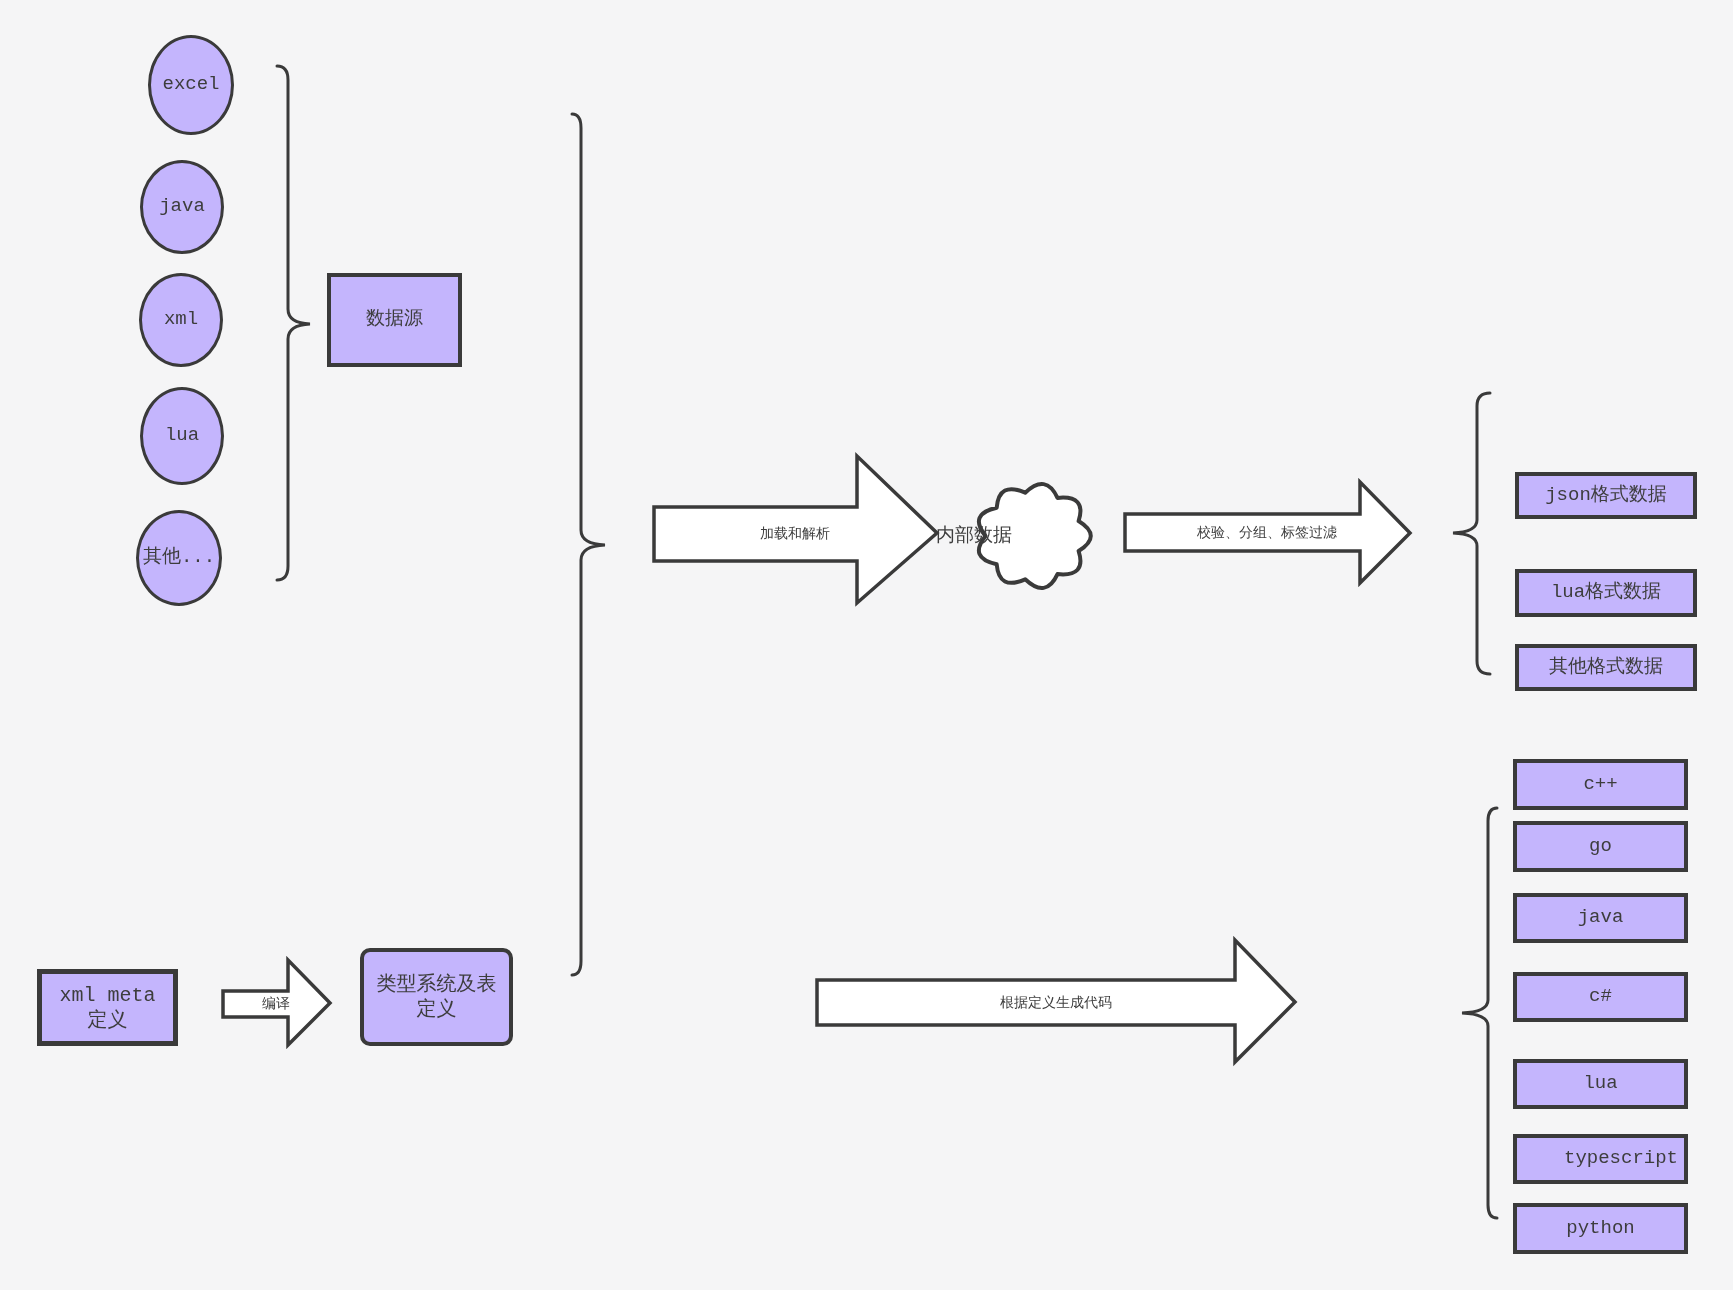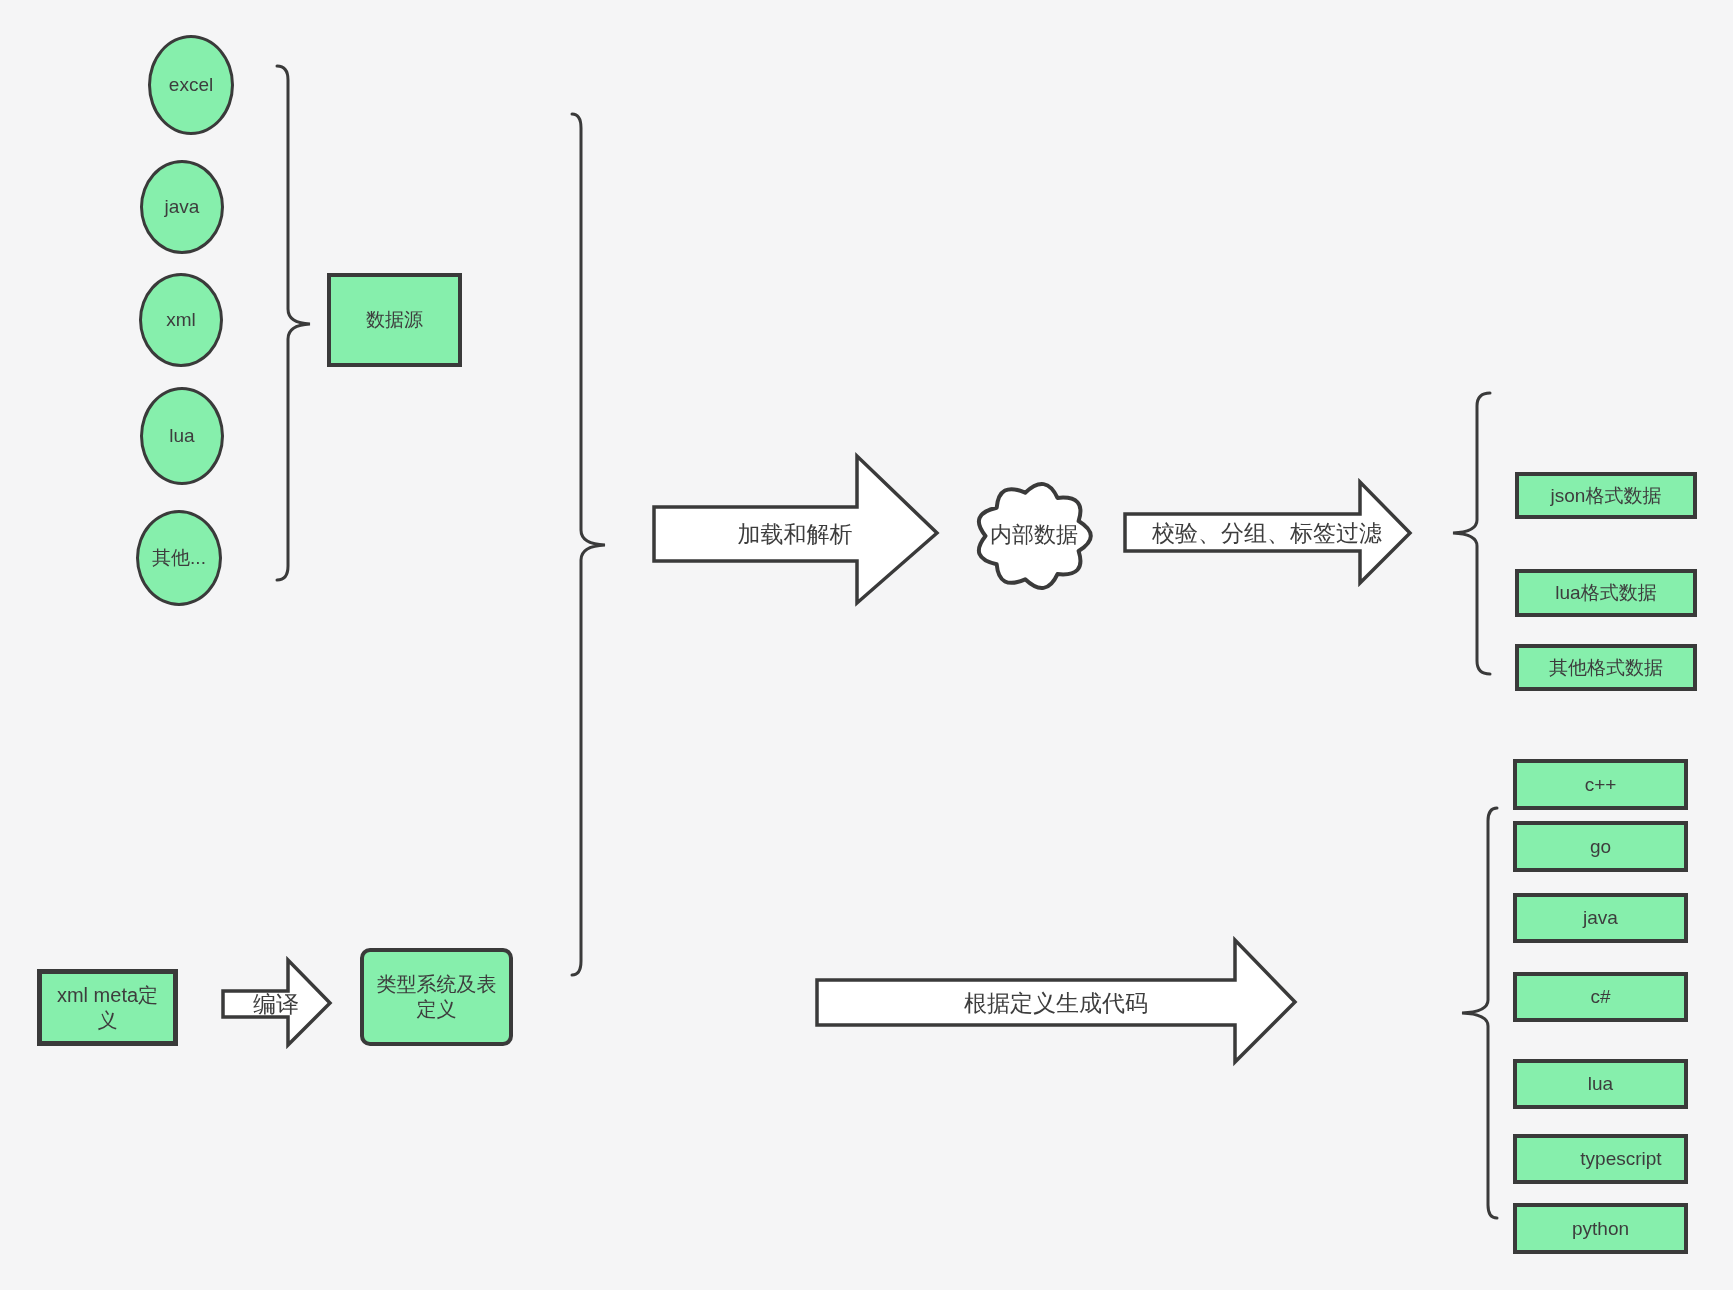--- a/index.html
+++ b/index.html
@@ -6,28 +6,28 @@
   .canvas{
     position:relative;width:1733px;height:1290px;overflow:hidden;
     background:#f5f5f6;color:#3d3d3d;
     font-family:"Liberation Sans","DejaVu Sans",sans-serif;
   }
   svg.layer{position:absolute;left:0;top:0;width:1733px;height:1290px;}
   .shape-stroke{fill:none;stroke:#3a3a3a;stroke-width:3;stroke-linecap:round;}
   .arrow{fill:#ffffff;stroke:#3a3a3a;stroke-width:3.5;stroke-linejoin:miter;}
   .cloud{fill:#ffffff;stroke:#3a3a3a;stroke-width:4;stroke-linejoin:round;}
   .node{
-    position:absolute;box-sizing:border-box;background:#86efac;
+    position:absolute;box-sizing:border-box;background:#c4b5fd;
     border:4px solid #3a3a3a;display:flex;align-items:center;justify-content:center;
-    text-align:center;font-size:19px;line-height:1.25;
+    text-align:center;font-size:19px;line-height:1.25;font-family:Liberation Mono, monospace;
   }
   .ellipse{border-radius:50%;border-width:3px;}
   .lbl{
     position:absolute;transform:translate(-50%,-50%);
-    white-space:nowrap;font-size:23px;text-align:center;
+    white-space:nowrap;font-size:14px;text-align:center;
   }
   
   .n-excel{left:148px;top:35px;width:86px;height:100px;}
   .n-json{left:140px;top:160px;width:84px;height:94px;}
   .n-xml{left:139px;top:273px;width:84px;height:94px;}
   .n-lua{left:140px;top:387px;width:84px;height:98px;}
   .n-other{left:136px;top:510px;width:86px;height:96px;}
   
   .n-ds{left:327px;top:273px;width:135px;height:94px;}
   
@@ -46,21 +46,21 @@
   .n-lang5{top:1134px;height:50px;padding-left:41px;}
   .n-lang6{top:1203px;}
   
   .n-meta{left:37px;top:969px;width:141px;height:77px;border-width:5px;font-size:20px;padding:0 10px;}
   .n-type{left:360px;top:948px;width:153px;height:98px;border-radius:10px;font-size:20px;padding:0 10px;}
   
   .lbl-load{left:795px;top:534px;}
   .lbl-filter{left:1267px;top:533px;}
   .lbl-generate{left:1056px;top:1003px;}
   .lbl-compile{left:276px;top:1004px;}
-  .lbl-cloud{left:1034px;top:535px;font-size:22px;}
+  .lbl-cloud{left:974px;top:535px;font-size:19px;}
 </style>
 </head>
 <body>
 
 <div class="canvas">
 
   <svg class="layer">
 
     <path class="shape-stroke" d="M 277,66 Q 288,66 288,80 L 288,309 Q 288,323 310,324 Q 288,325 288,339 L 288,566 Q 288,580 277,580"></path>
 

